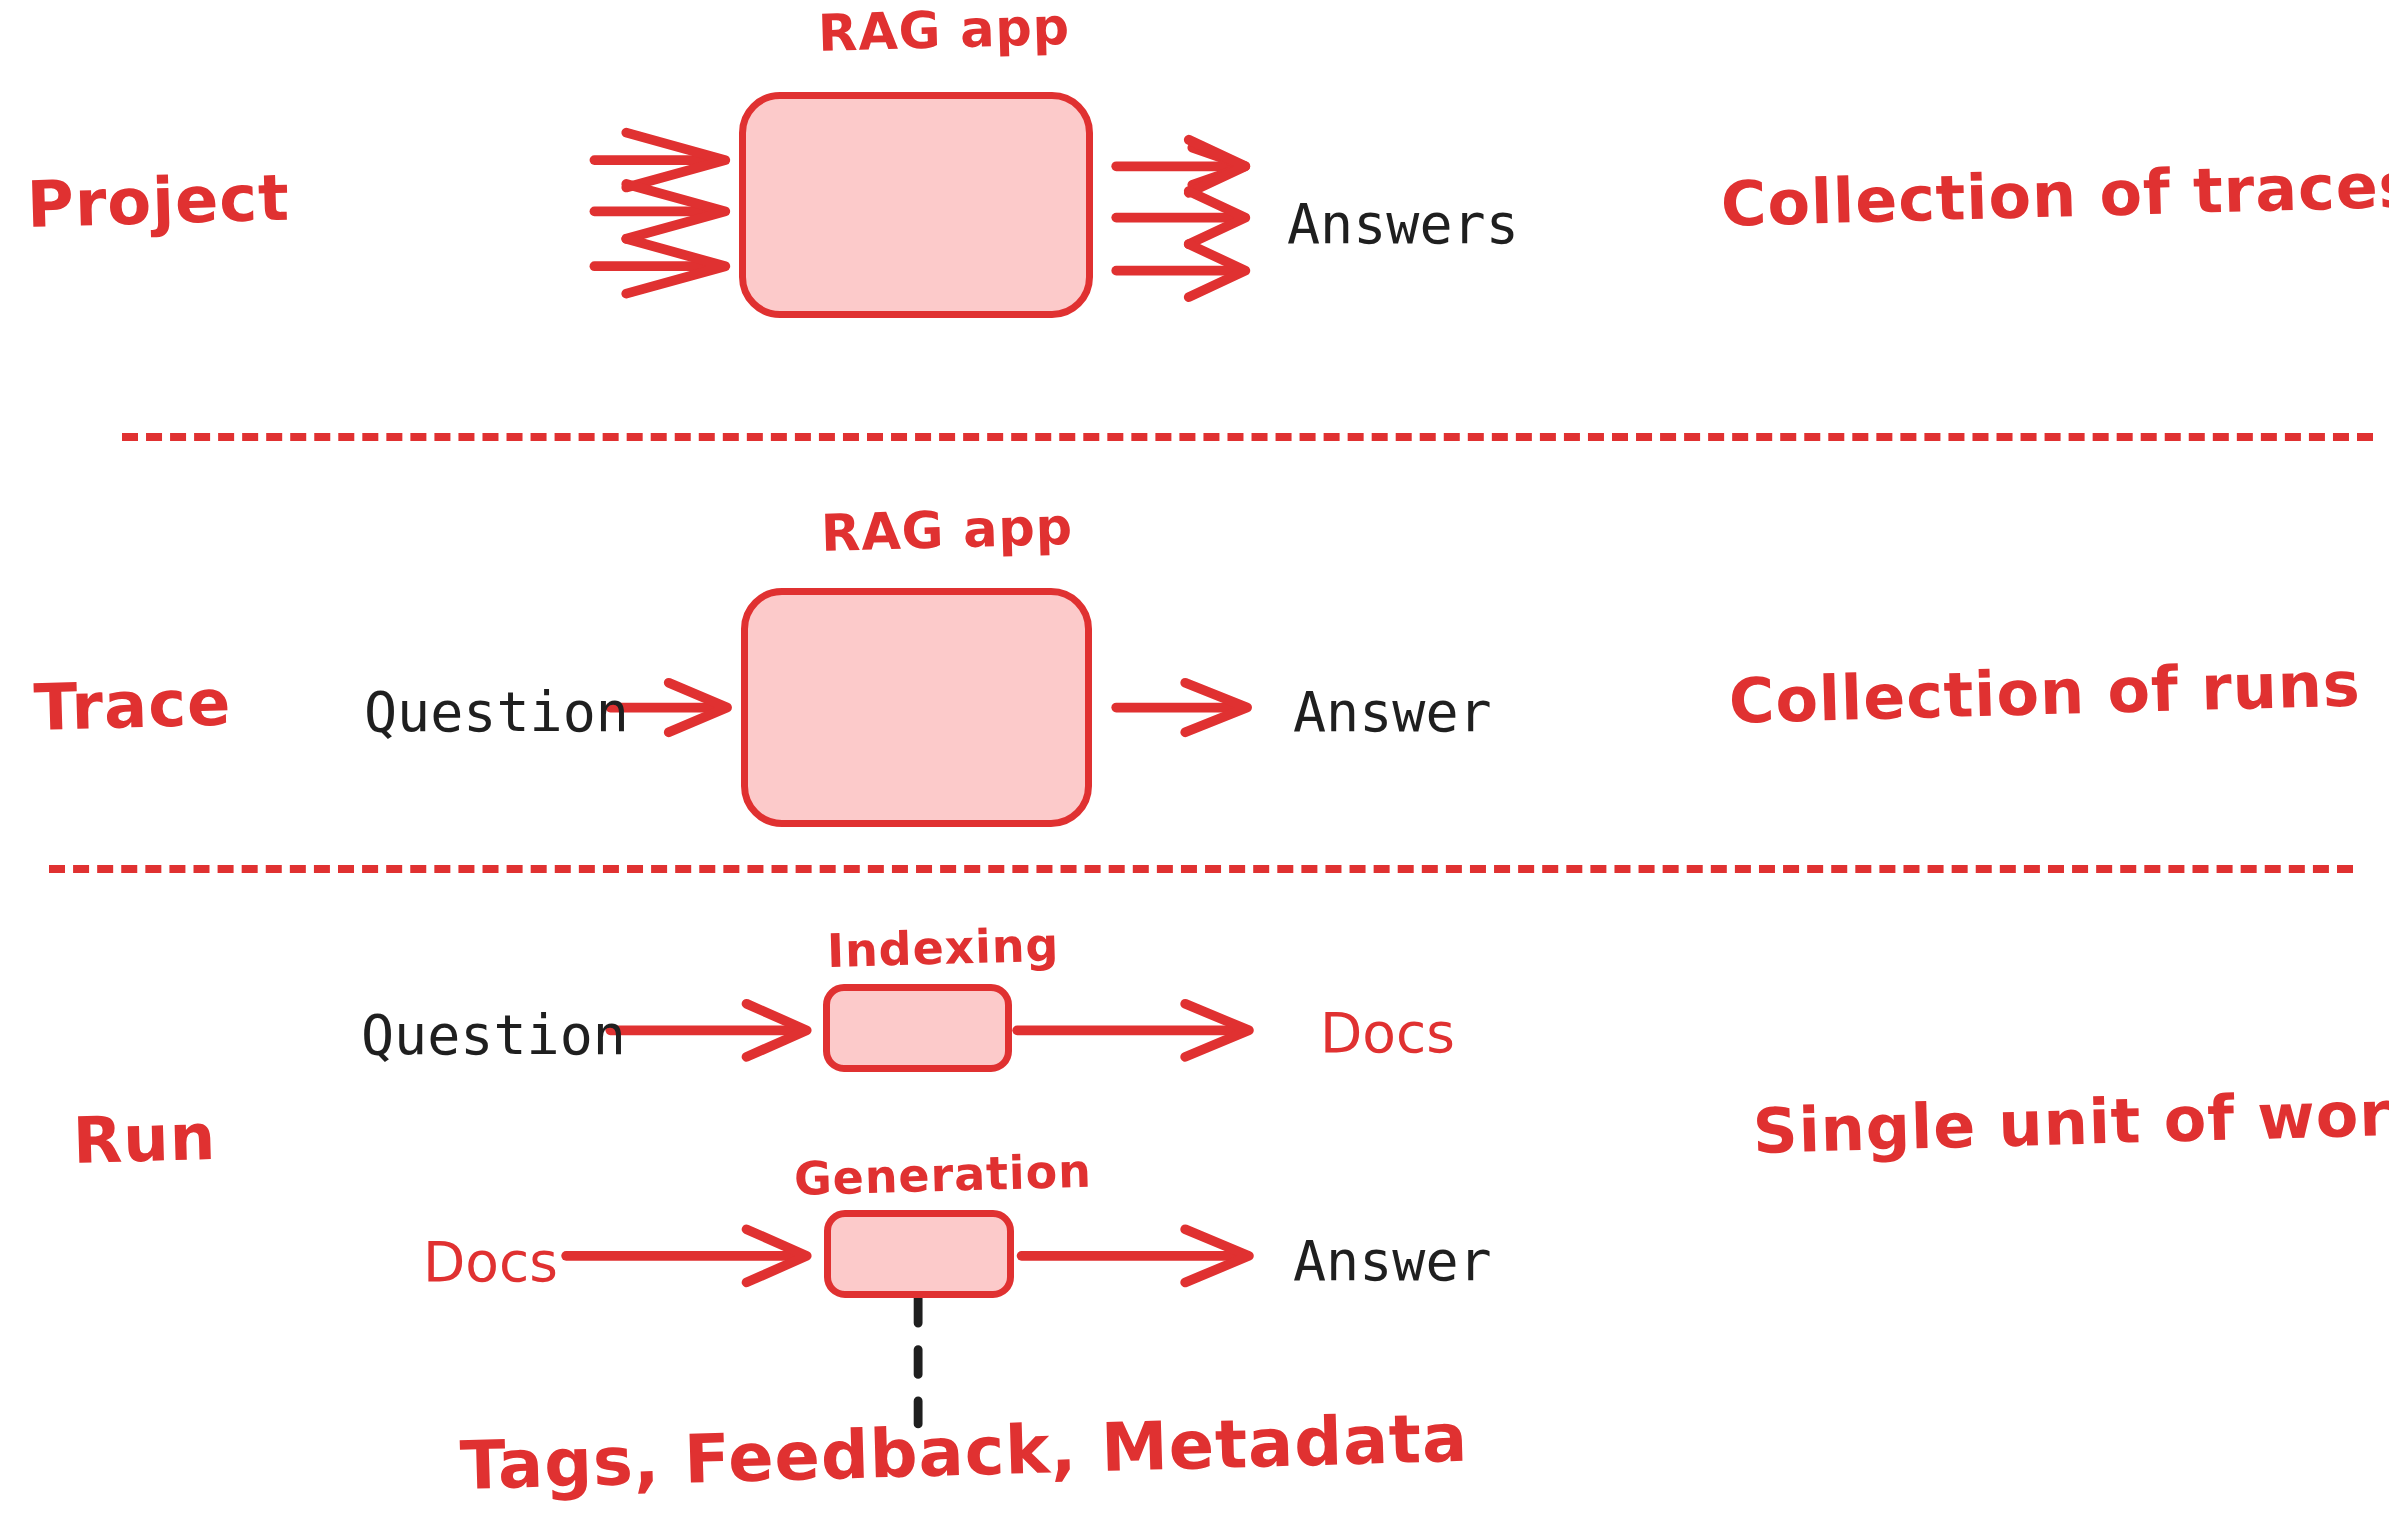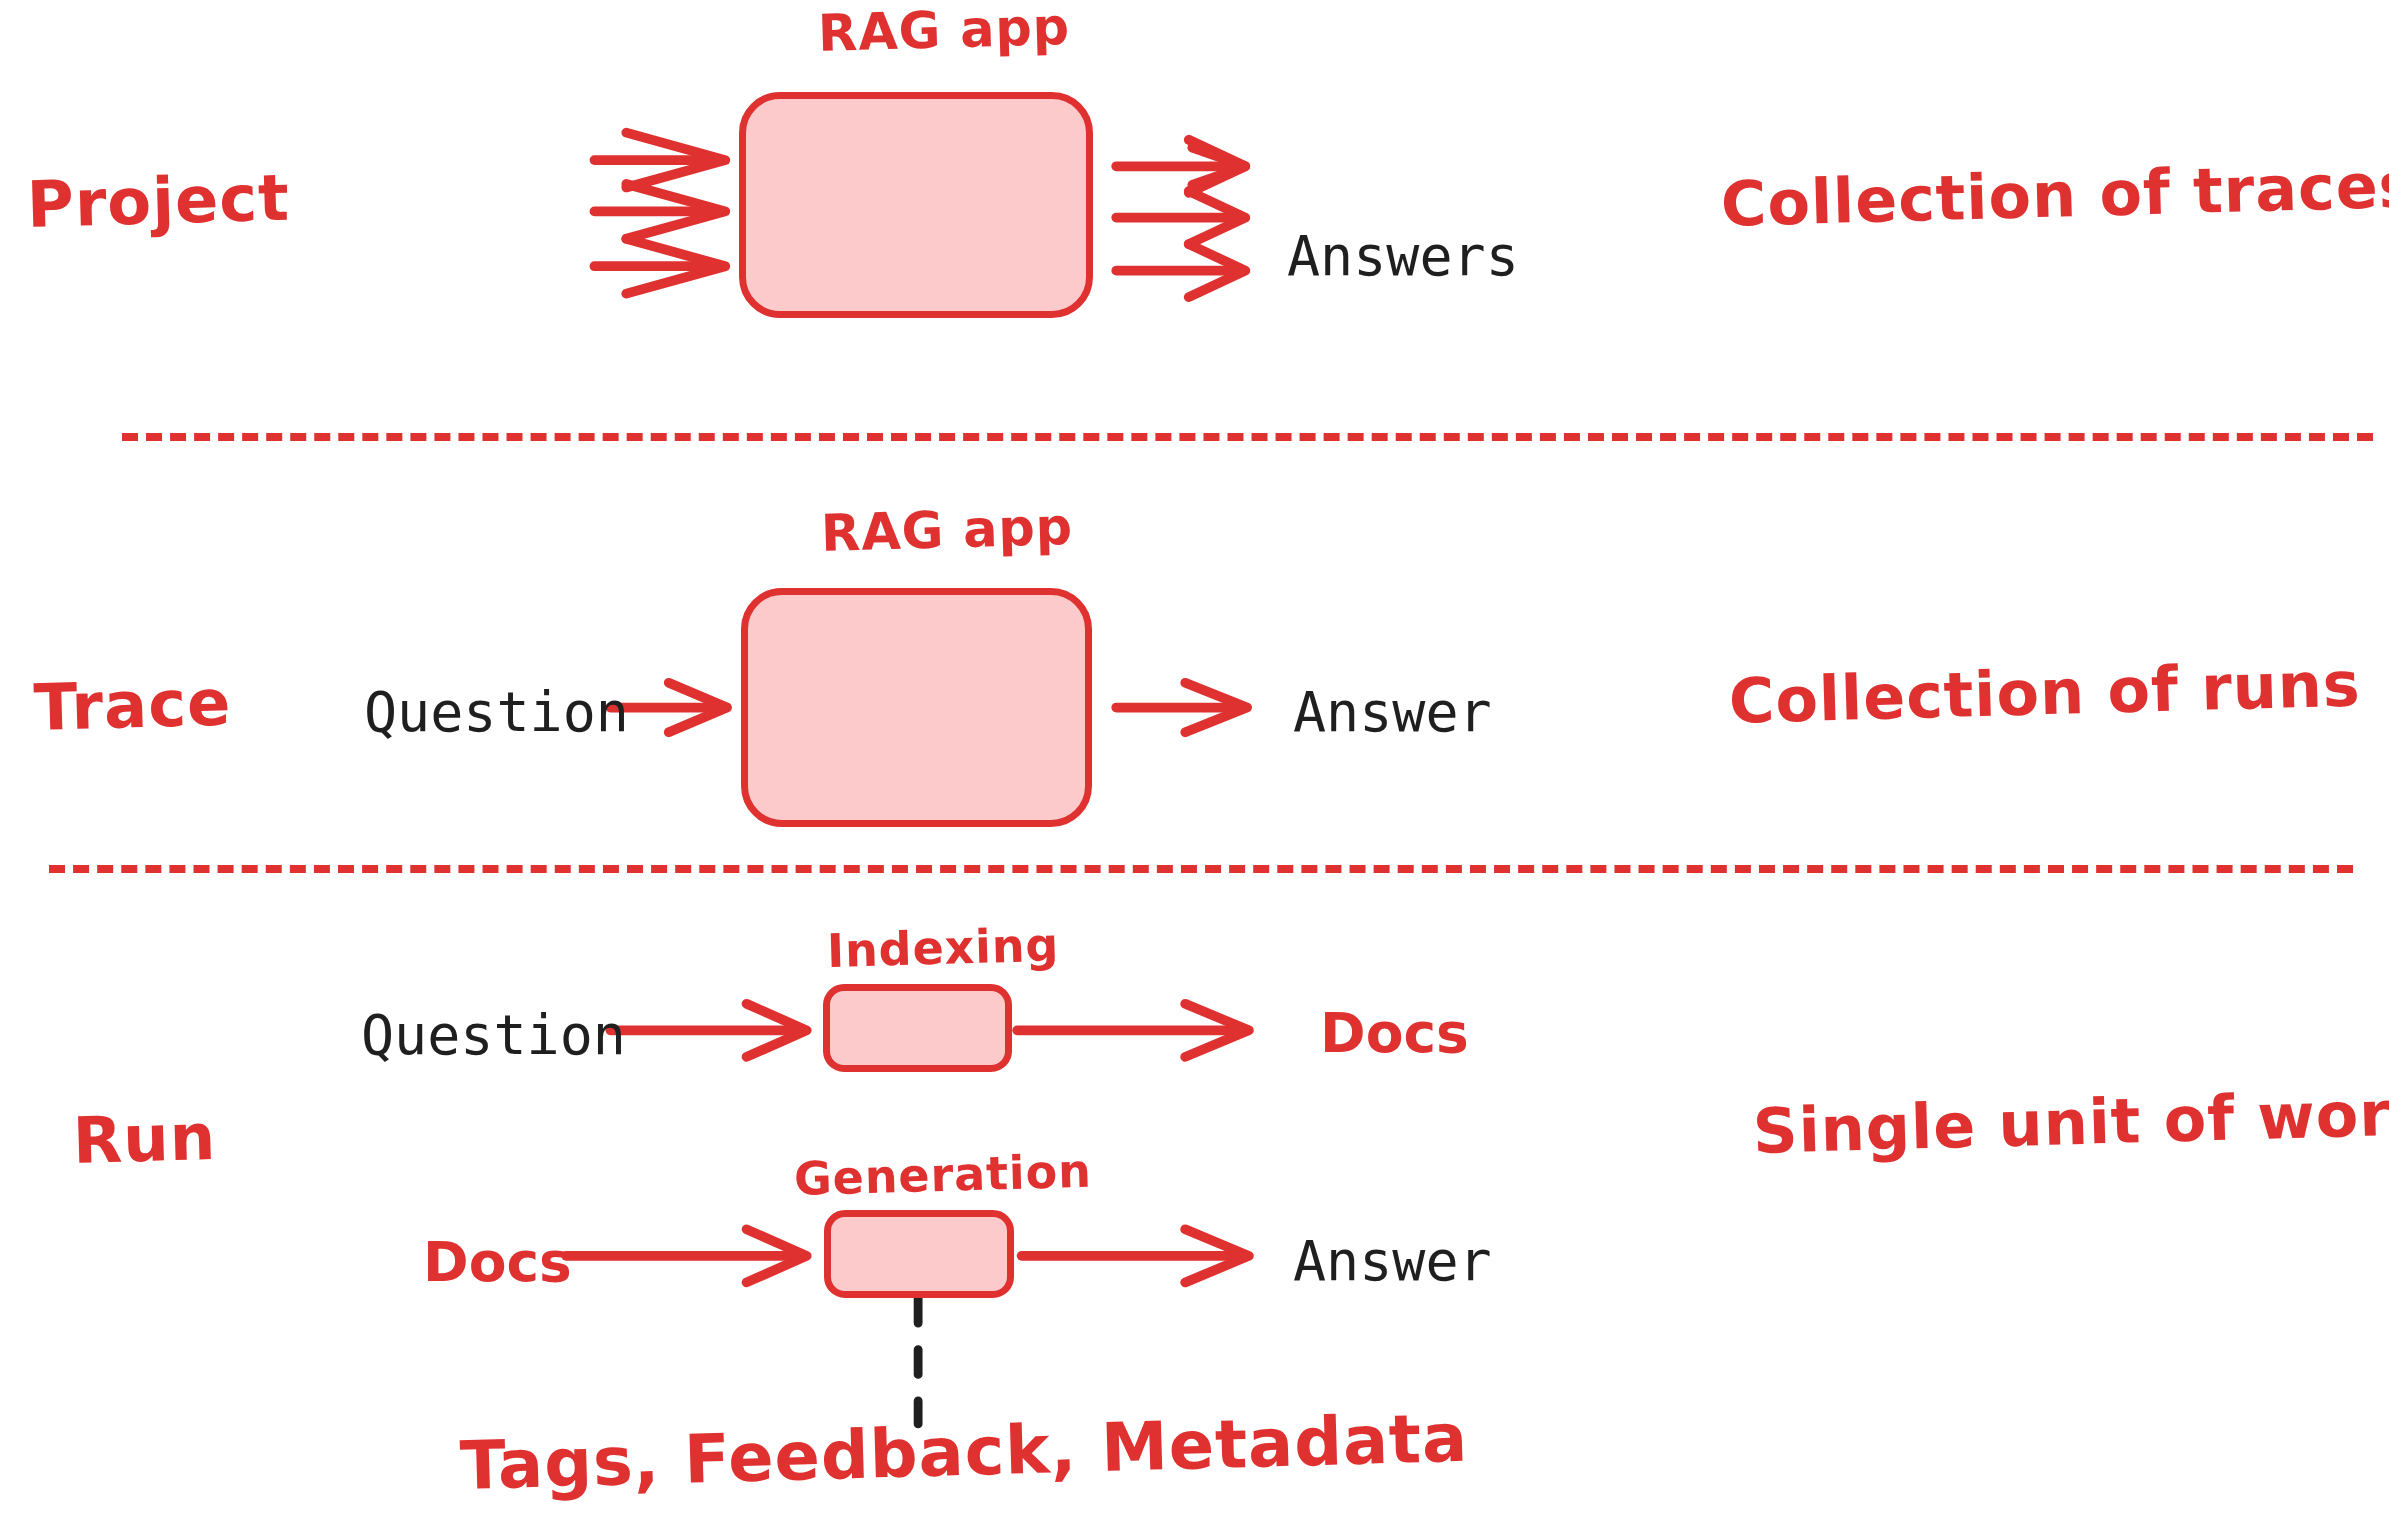--- a/index.html
+++ b/index.html
@@ -33,21 +33,21 @@
     color: #1f1f1f;
     font-family: "DejaVu Sans Mono", monospace;
     font-weight: 400;
     white-space: nowrap;
   }
 
   .redbold {
     position: absolute;
     color: #e03131;
     font-family: "DejaVu Sans", sans-serif;
-    font-weight: 700;
+    font-weight: 400;
     white-space: nowrap;
   }
 
   
   .node {
     position: absolute;
     background: #fccaca;
     border: 7px solid #e03131;
     box-sizing: border-box;
   }
@@ -139,21 +139,21 @@
     <path d="M1038 1468 L1038 1610" stroke="#1f1f1f" stroke-width="10" stroke-dasharray="28 30" stroke-linecap="round" fill="none"></path>
   </svg>
 
   <div class="hand slant" style="left:26.5px; top:168px; font-size:64px;">Project</div>
 
 
   <div class="hand slant" style="left:818px; top:4.4px; font-size:51px;">RAG app</div>
 
   <div class="node big" style="left:739px; top:92px; width:354px; height:226px;"></div>
 
-  <div class="mono" style="left:1287px; top:192px; font-size:55px;margin-top:32px;">Answers</div>
+  <div class="mono" style="left:1287px; top:192px; font-size:55px;">Answers</div>
 
   <div class="hand slant" style="left:1721px; top:168px; font-size:62px;">Collection of traces</div>
 
   <div class="divider" style="left:122px; top:433px; width:2251px;"></div>
 
   <div class="hand slant" style="left:34px; top:671px; font-size:64px;">Trace</div>
 
   <div class="mono" style="left:364px; top:680px; font-size:55px;">Question</div>
 
   <div class="hand slant" style="left:821px; top:504px; font-size:51px;">RAG app</div>

